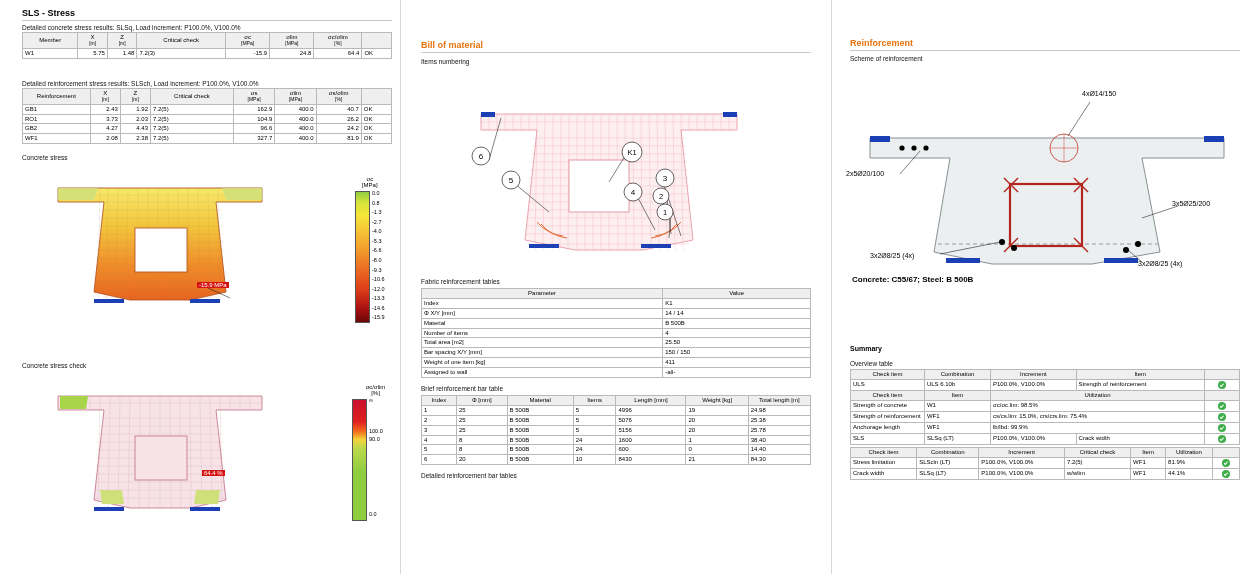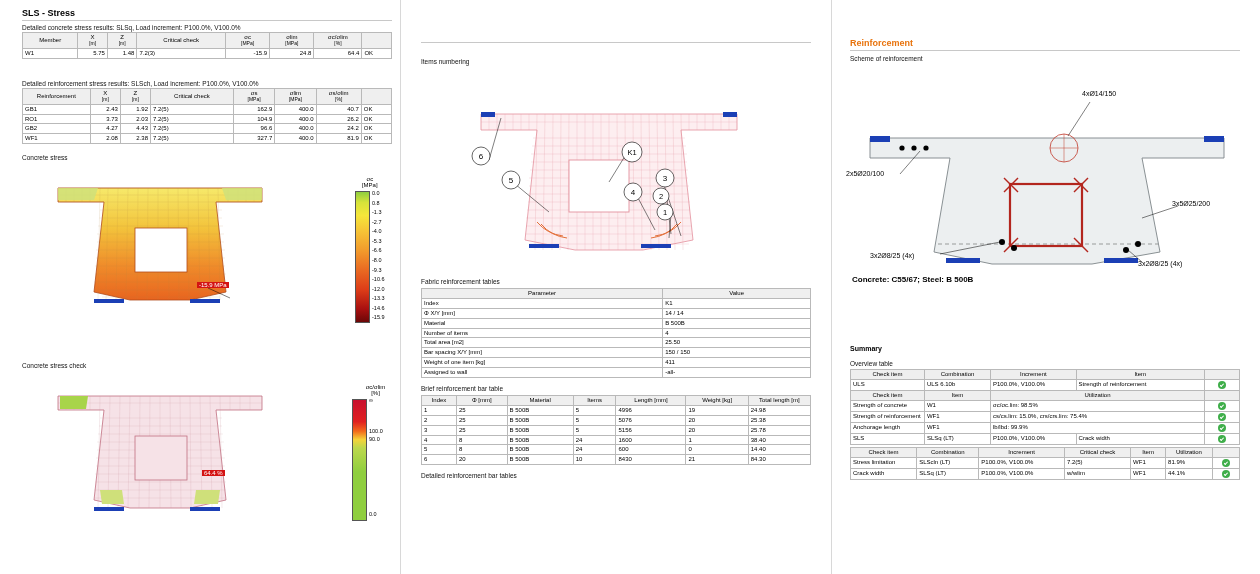--- a/index.html
+++ b/index.html
@@ -311,20 +311,21 @@
           <div style="position:absolute;top:38px;">90.0</div>
           <div style="position:absolute;top:113px;">0.0</div>
         </div>
       </div>
     </div>
   </div>
 
   <div class="col colB">
 
     <div style="position:absolute;left:20px;top:40px;width:390px;">
+      <h1 class="sect orange">Bill of material</h1>
       <div class="rule"></div>
     </div>
 
     <div style="position:absolute;left:20px;top:58px;" class="sub">Items numbering</div>
 
     <div style="position:absolute;left:18px;top:72px;">
       <svg width="400" height="200" viewBox="0 0 400 200">
         <polygon points="62,42 318,42 318,58 262,58 274,168 224,178 156,178 106,168 118,58 62,58" fill="#fdeef0" stroke="#e3919d" stroke-width="0.8"></polygon>
         <g stroke="#e3919d" stroke-width="0.3" opacity="0.8">
           <line x1="62" y1="50" x2="318" y2="50"></line>

